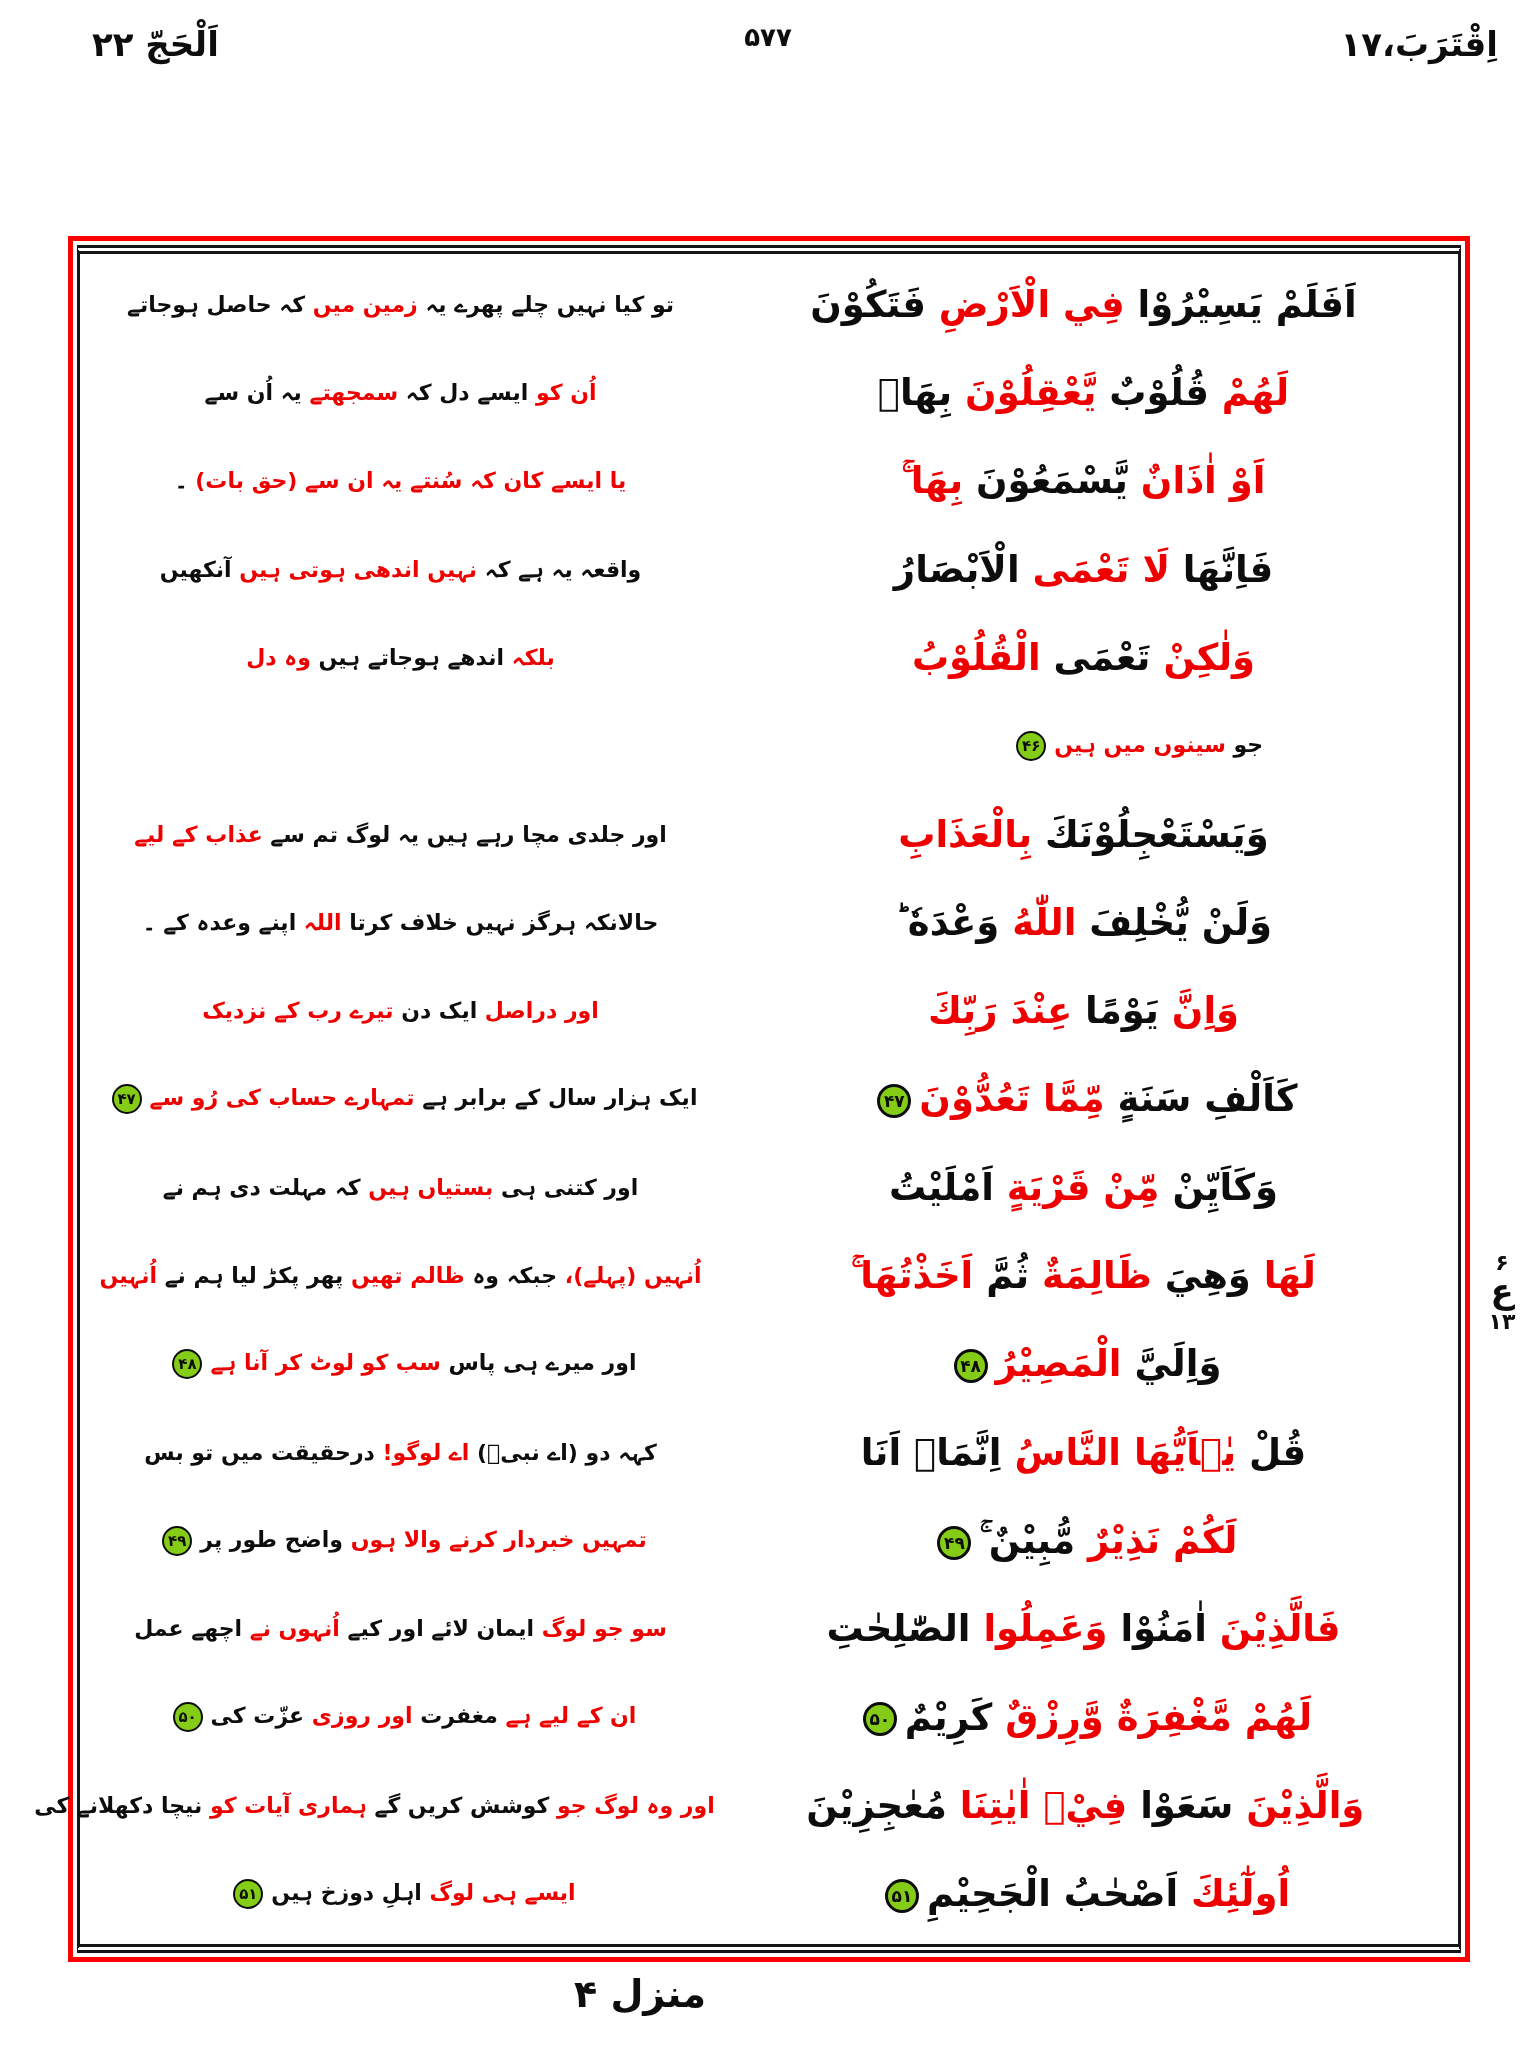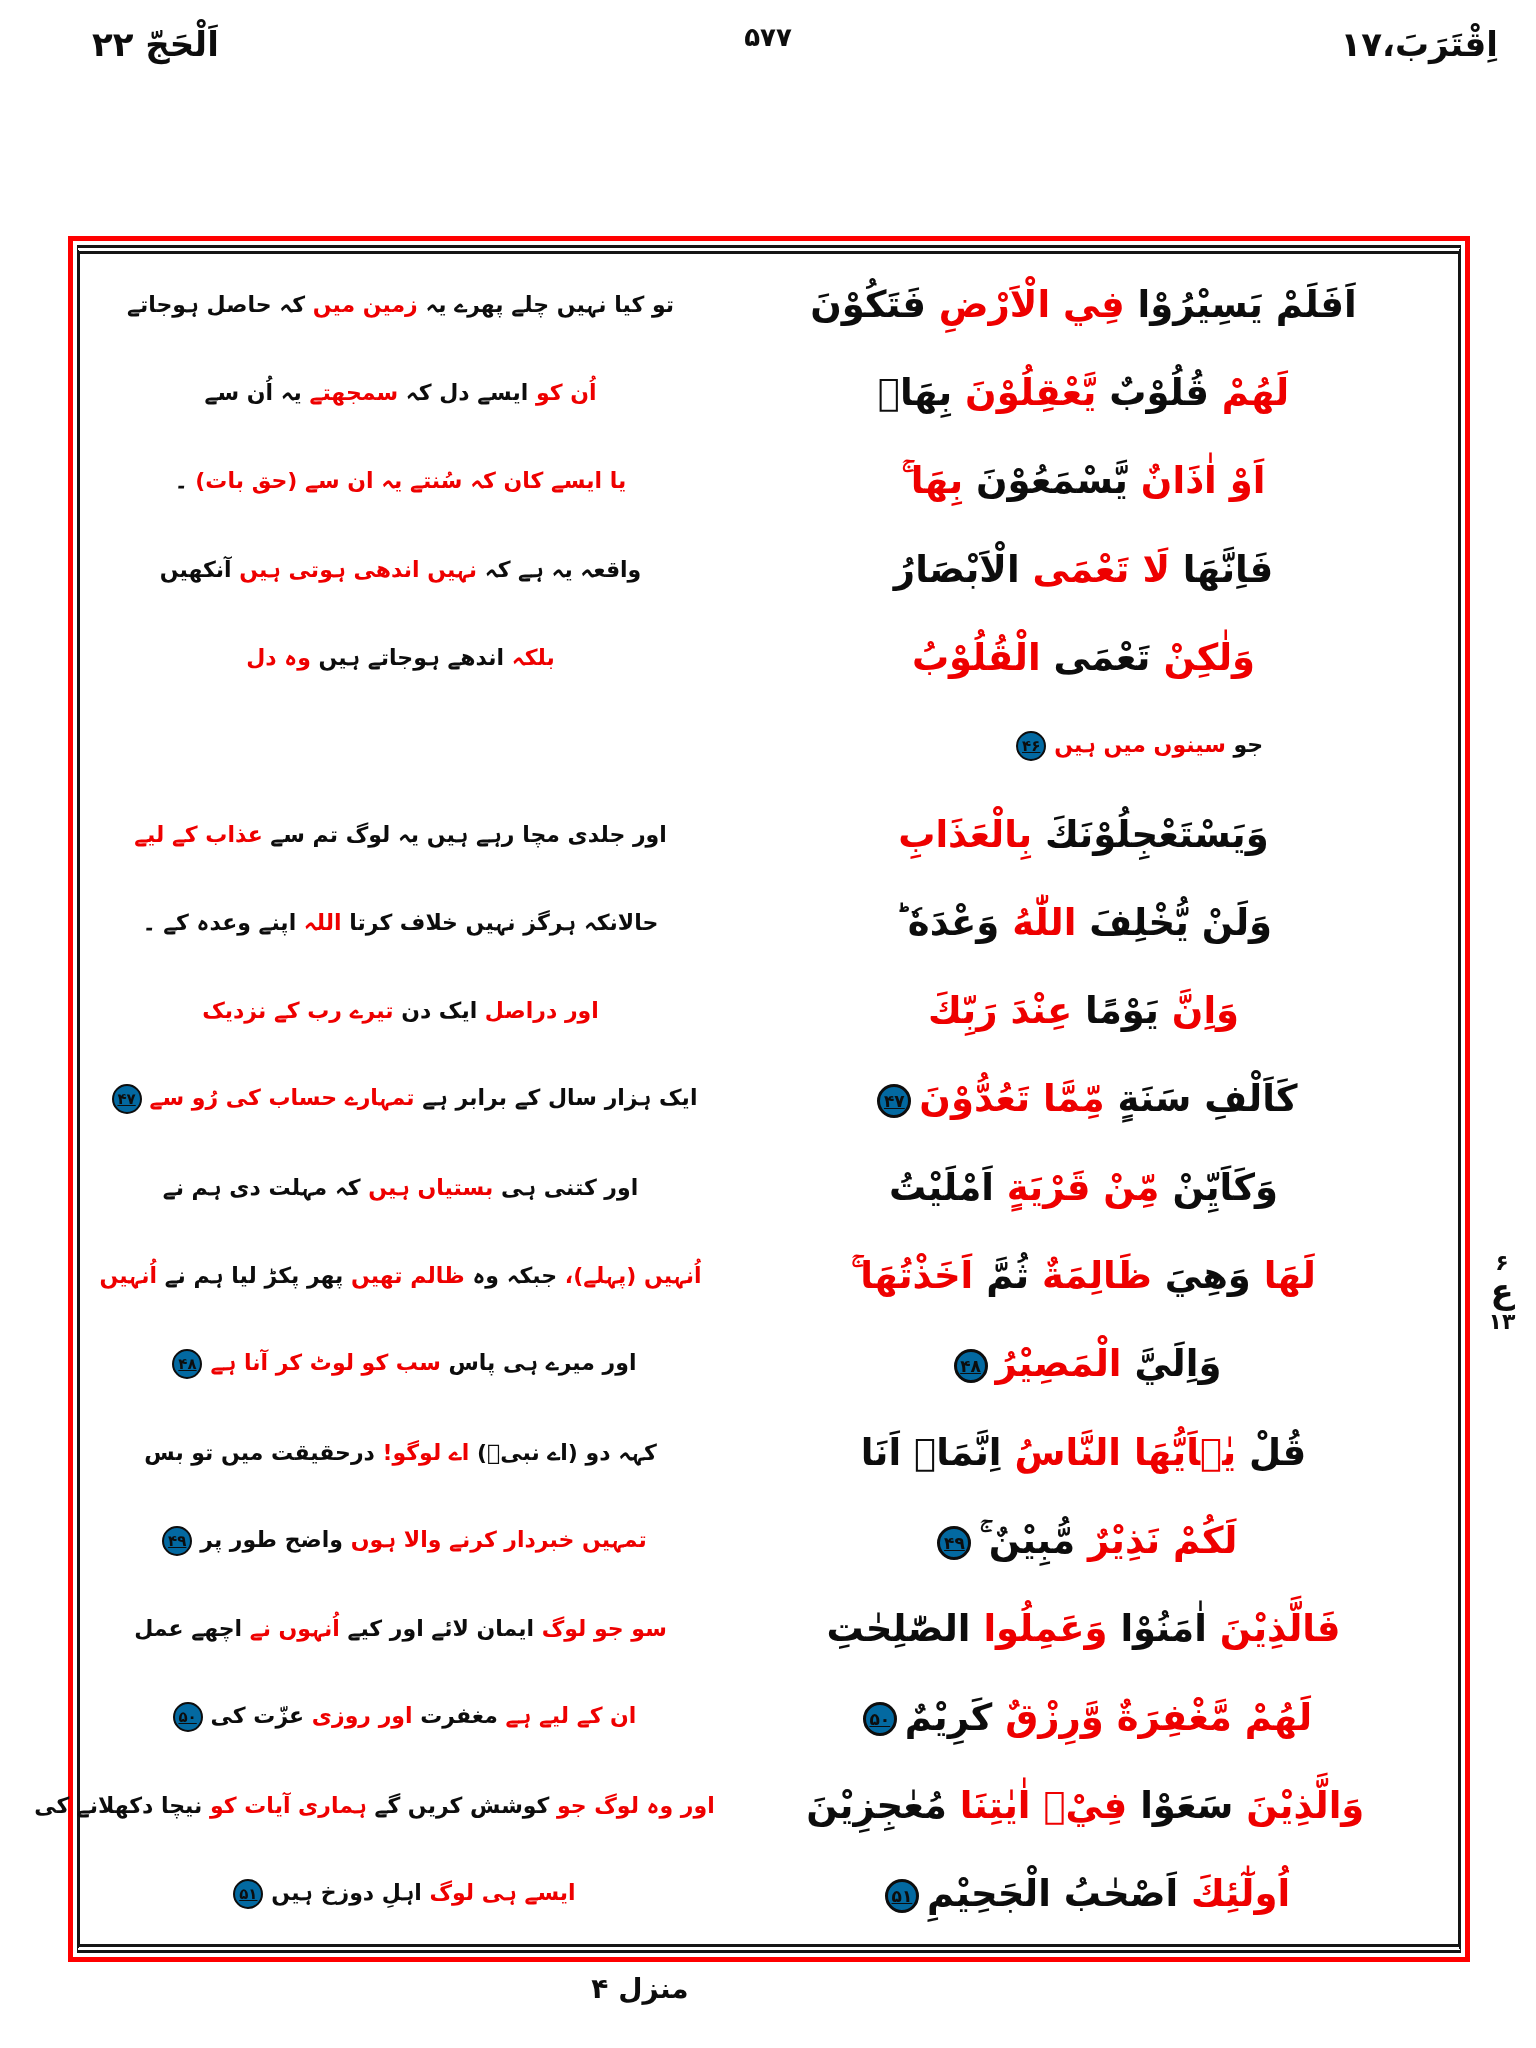--- a/index.html
+++ b/index.html
@@ -54,36 +54,36 @@
     font-size:22px;font-weight:700;color:#0d0d0d;
   }
   .row .arabic{order:1;}
   .seg.red{color:#ee0000;text-align:center;}
   .seg.black{color:#0d0d0d;}
   .vnum{
     display:inline-flex;align-items:center;justify-content:center;
     width:34px;height:34px;box-sizing:border-box;
     border:3px solid #0d0d0d;border-radius:50%;
     font-size:17px;font-weight:700;color:#0d0d0d;
-    margin:0 8px;vertical-align:middle;background:#0369a1;text-decoration:underline;
+    margin:0 8px;vertical-align:middle;background:#84cc16;
   }
   .cell.urdu .vnum{width:30px;height:30px;font-size:15px;border-width:2.5px;}
   
   .ruku{
     position:absolute;right:6px;top:1252px;width:56px;
     display:flex;flex-direction:column;align-items:center;
     color:#0d0d0d;font-weight:700;
   }
   .ruku .r-top{font-size:22px;line-height:1;}
   .ruku .r-mid{font-size:34px;line-height:1.05;}
   .ruku .r-bot{font-size:22px;line-height:1.1;}
   
   .footer{
     position:absolute;top:1972px;left:540px;width:200px;
-    text-align:center;font-size:28px;font-weight:700;color:#0d0d0d;
+    text-align:center;font-size:38px;font-weight:700;color:#0d0d0d;
   }
 </style>
 </head>
 <body>
 
 <div class="page">
 
   <div class="header">
     <span class="juz">اِقْتَرَبَ،۱۷</span>
     <span class="pageno">۵۷۷</span>

